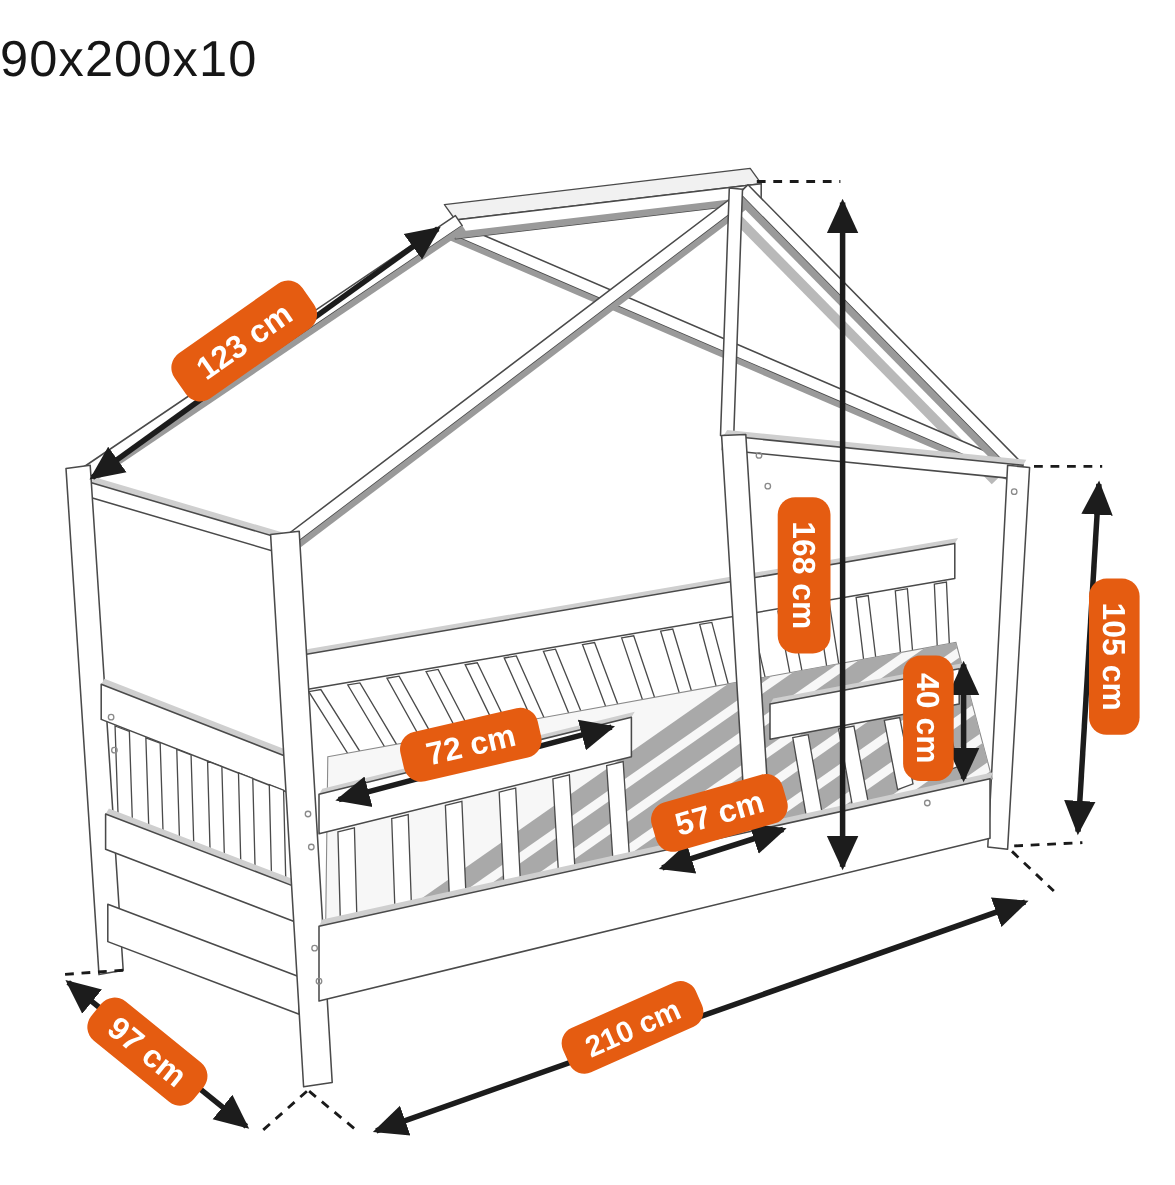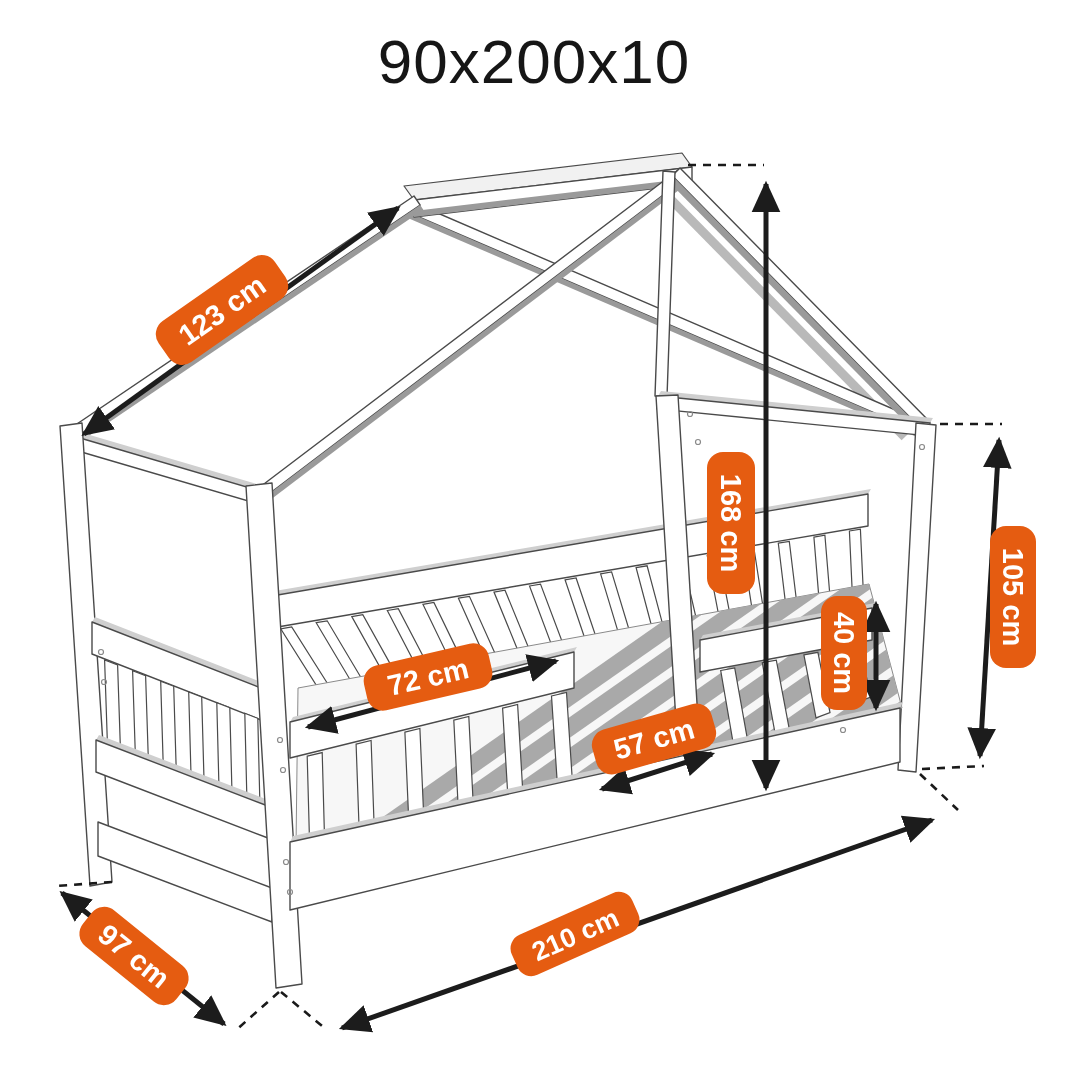--- a/index.html
+++ b/index.html
@@ -1,19 +1,19 @@
 <!DOCTYPE html>
 <html><head>
 <meta charset="utf-8">
 <style>
   html,body{margin:0;padding:0;background:#ffffff;}
   #stage{position:relative;width:1068px;height:1077px;background:#fff;overflow:hidden;
          font-family:"Liberation Sans",sans-serif;}
-  #title{position:absolute;top:26px;left:0;width:100%;text-align:center;
-         font-size:62px;font-weight:400;letter-spacing:1px;color:#161616;}
+  #title{position:absolute;top:26px;left:0;width:100%;text-align:left;
+         font-size:46px;font-weight:400;letter-spacing:1px;color:#161616;}
   svg{position:absolute;left:0;top:0;}
   .beam{fill:#ffffff;stroke:#4a4a4a;stroke-width:1.4;stroke-linejoin:round;}
   .beam-light{fill:#f1f1f1;stroke:#4a4a4a;stroke-width:1.2;stroke-linejoin:round;}
   .shade{fill:#9a9a9a;stroke:none;}
   .shade-mid{fill:#b9b9b9;stroke:none;}
   .shade-light{fill:#cfcfcf;stroke:none;}
   .deck-base{fill:#f7f7f7;stroke:#8a8a8a;stroke-width:1;}
   .stripe{fill:#a9a9a9;stroke:none;}
   .dim-arrow{stroke:#1c1c1c;stroke-width:5;fill:none;}
   .dash{stroke:#1a1a1a;stroke-width:2.6;stroke-dasharray:8 7;fill:none;}

